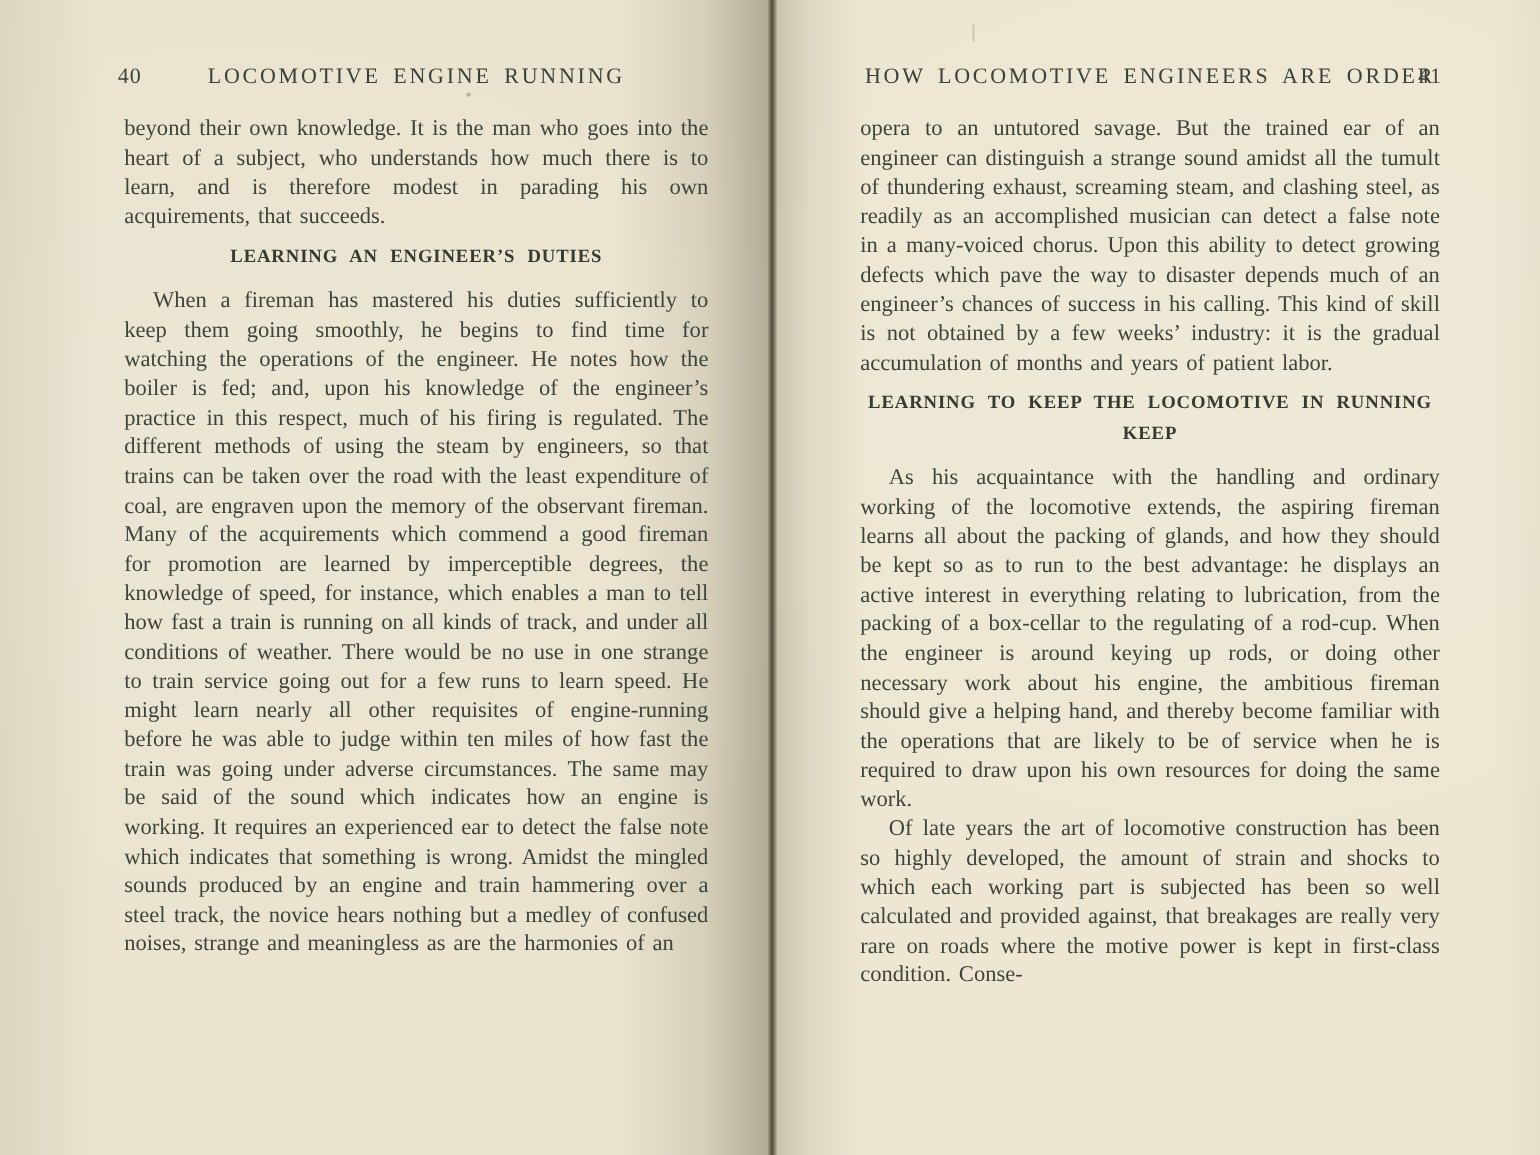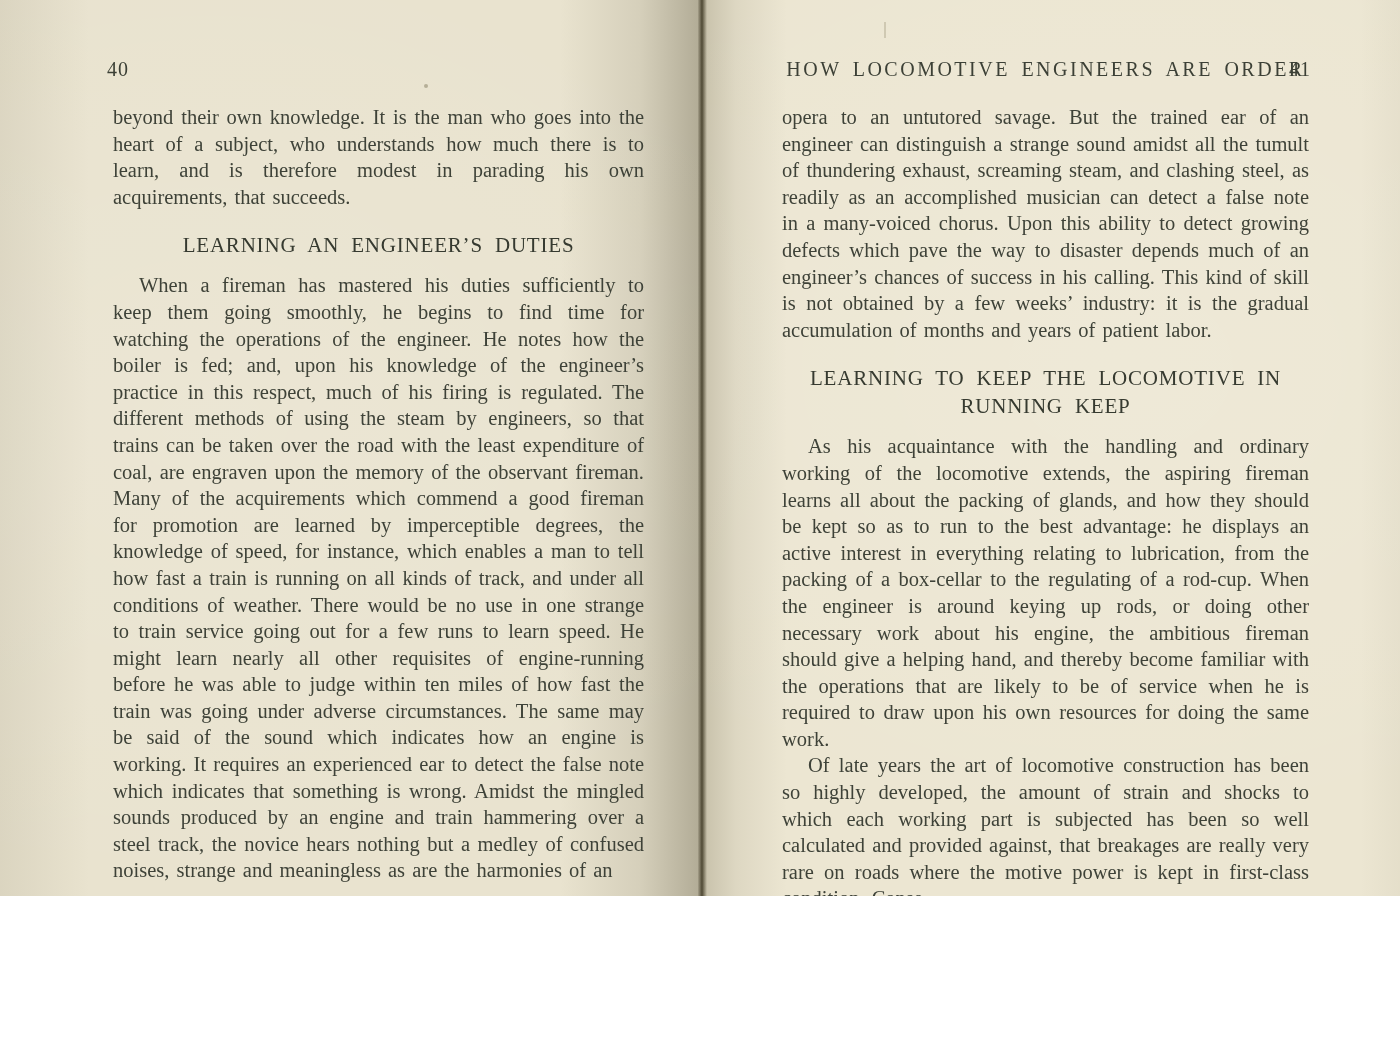--- a/index.html
+++ b/index.html
@@ -7,21 +7,21 @@
     padding: 0;
     width: 1400px;
     height: 1050px;
     overflow: hidden;
     font-family: "Liberation Serif", "DejaVu Serif", serif;
   }
 
   .spread {
     position: relative;
     width: 1400px;
-    height: 896px;
+    height: 1050px;
     background: #5eead4;
     overflow: hidden;
   }
 
   
   .page {
     position: absolute;
     top: 0;
     height: 1050px;
     overflow: hidden;
@@ -106,24 +106,24 @@
     text-align: justify;
   }
   .body-para {
     margin: 0;
     word-spacing: 2px;
   }
   .body-para.indent {
     text-indent: 26px;
   }
   .section-heading {
-    margin: 21px 0 13px 0;
+    margin: 9px 0 13px 0;
     text-align: center;
-    font-size: 21px;
-    font-weight: normal;
+    font-size: 17px;
+    font-weight: bold;
     letter-spacing: 0.8px;
     word-spacing: 6px;
     line-height: 28px;
     color: #363a30;
     text-indent: 0;
   }
 
   
   .speck {
     position: absolute;
@@ -147,20 +147,21 @@
 </style>
 </head>
 <body>
 
 <div class="spread">
 
   <div class="page page-left">
     <div class="column">
       <div class="page-header">
         <span class="page-number">40</span>
+        <div class="running-title">LOCOMOTIVE ENGINE RUNNING</div>
       </div>
       <div class="body-text" id="left-body">
           <p class="body-para">beyond their own knowledge. It is the man who goes into the heart of a subject, who understands how much there is to learn, and is therefore modest in parading his own acquirements, that succeeds.</p>
           <h3 class="section-heading">LEARNING AN ENGINEER’S DUTIES</h3>
           <p class="body-para indent">When a fireman has mastered his duties sufficiently to keep them going smoothly, he begins to find time for watching the operations of the engineer. He notes how the boiler is fed; and, upon his knowledge of the engineer’s practice in this respect, much of his firing is regulated. The different methods of using the steam by engineers, so that trains can be taken over the road with the least expenditure of coal, are engraven upon the memory of the observant fireman. Many of the acquirements which commend a good fireman for promotion are learned by imperceptible degrees, the knowledge of speed, for instance, which enables a man to tell how fast a train is running on all kinds of track, and under all conditions of weather. There would be no use in one strange to train service going out for a few runs to learn speed. He might learn nearly all other requisites of engine-running before he was able to judge within ten miles of how fast the train was going under adverse circumstances. The same may be said of the sound which indicates how an engine is working. It requires an experienced ear to detect the false note which indicates that something is wrong. Amidst the mingled sounds produced by an engine and train hammering over a steel track, the novice hears nothing but a medley of confused noises, strange and meaningless as are the harmonies of an</p>
         </div>
     </div>
   </div>
 
   <div class="page page-right">

